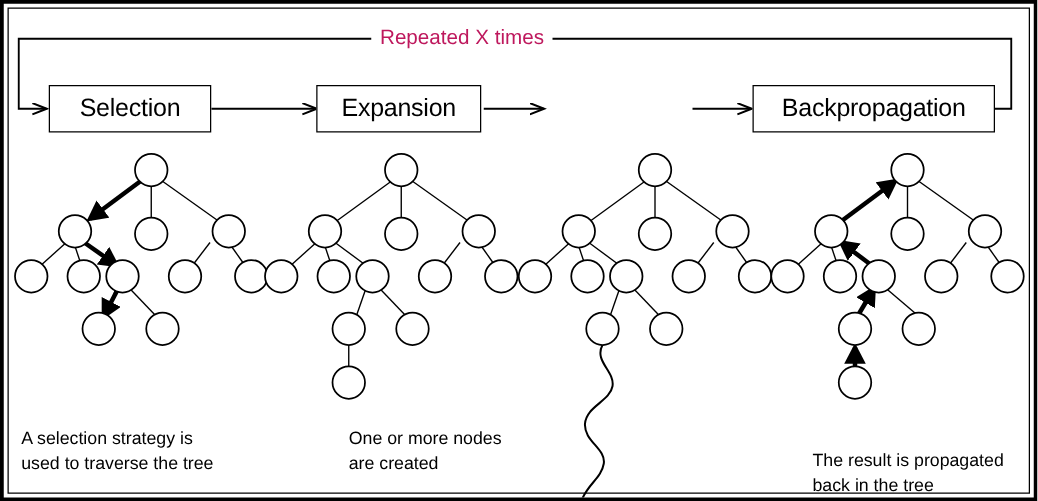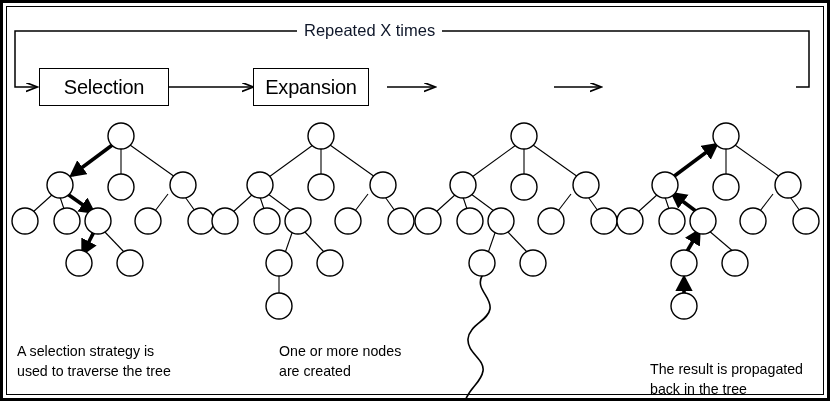--- a/index.html
+++ b/index.html
@@ -33,21 +33,21 @@
     line-height:1;
     color:#000000;
     white-space:nowrap;
     letter-spacing:-0.2px;
   }
 
   
   .loop-label{
     position:absolute;
     font-size:16.5px;
-    color:#0f172a;
+    color:#be185d;
     background:#ffffff;
     padding:0 7px;
     white-space:nowrap;
     line-height:1;
   }
 
   
   .caption{
     position:absolute;
     font-size:14.2px;
@@ -228,23 +228,24 @@
         <circle cx="732" cy="260" r="13"></circle>
         <circle cx="681" cy="303" r="13"></circle>
       </g>
     </g>
   </svg>
 
   <div class="loop-label" style="left:294px;top:19px;">Repeated X times</div>
 
   <div class="phase-box" style="left:36px;top:65px;width:130px;height:38px;">Selection</div>
 
-  <div class="phase-box" style="left:250px;top:65px;width:116px;height:38px;">Expansion</div>
-
-
+  <div class="phase-box" style="left:250px;top:65px;width:132px;height:38px;">Expansion</div>
+
+
+  <div class="phase-box" style="left:599px;top:65px;width:194px;height:38px;">Backpropagation</div>
 
   <div class="caption" style="left:276px;top:339px;width:190px;">One or more nodes
 are created</div>
 
   <div class="caption" style="left:14px;top:339px;width:200px;">A selection strategy is
 used to traverse the tree</div>
 
 
   <div class="caption" style="left:637px;top:357px;width:190px;margin-left:10px;">The result is propagated
 back in the tree</div>

